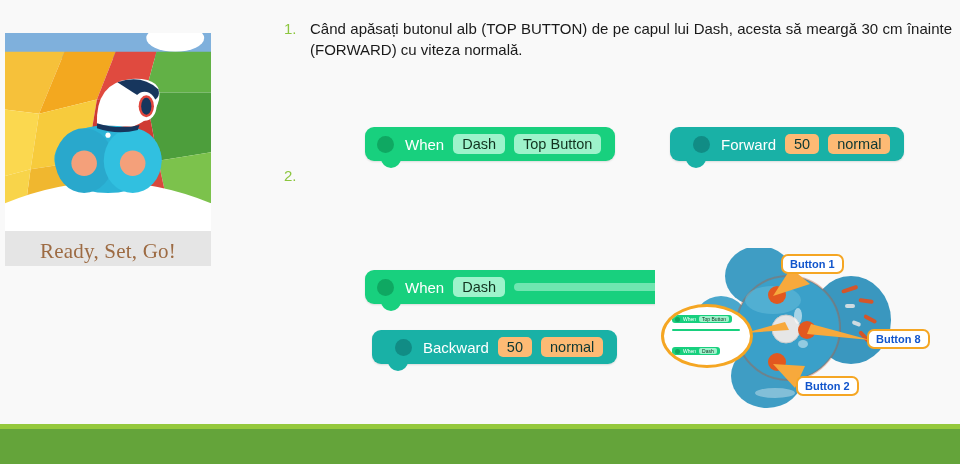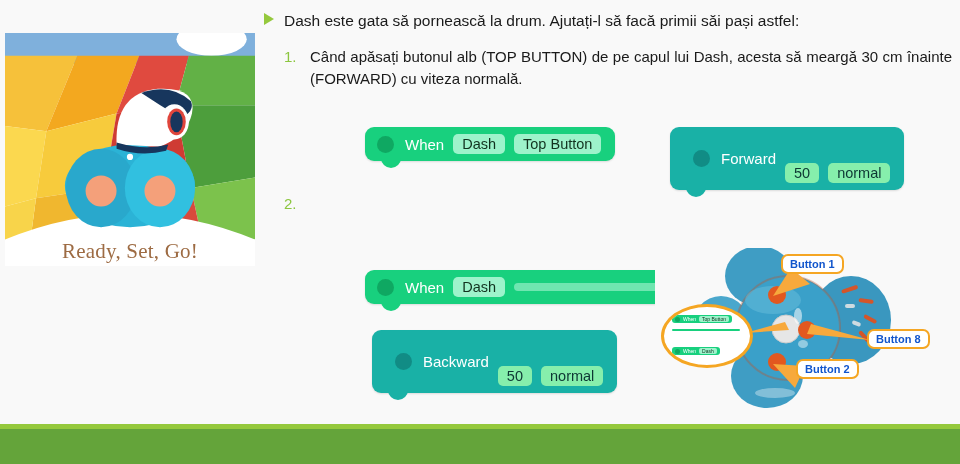--- a/index.html
+++ b/index.html
@@ -20,21 +20,21 @@
     position: absolute;
     inset: 0;
     background: #f9f9f9;
   }
 
   
   .left-card {
     position: absolute;
     left: 5px;
     top: 33px;
-    width: 250px;
+    width: 206px;
     height: 233px;
     overflow: hidden;
     background: #e5e5e5;
   }
   .poly-bg {
     position: absolute;
     inset: 0;
   }
   .card-caption {
     position: absolute;
@@ -147,21 +147,21 @@
   }
   .wblock .slot {
     border-radius: 5px;
     font-size: 14.5px;
     padding: 2px 9px;
     margin-right: 9px;
     white-space: nowrap;
   }
   .wblock .slot:last-child { margin-right: 0; }
   .wblock.green .slot { background: #9df3cb; color: #11321f; }
-  .wblock.teal  .slot { background: #86efac; color: #0d3733; margin-top: 29px; }
+  .wblock.teal  .slot { background: #fdba74; color: #0d3733; }
   .wblock .slot.empty {
     background: #6fe6b0;
     color: transparent;
     min-width: 146px;
     padding: 4px 9px;
   }
 
   
   .robot-panel {
     position: absolute;
@@ -278,24 +278,20 @@
           <ellipse cx="166" cy="90" rx="6" ry="10" fill="#17365d"></ellipse>
           <path d="M108,110 Q135,118 158,112 L156,118 Q132,124 108,116 Z" fill="#17365d"></path>
         </g>
       </g>
     </svg>
     <div class="card-caption">Ready, Set, Go!</div>
   </div>
 
   <div class="content">
 
-    <p class="lead">
-      <span class="arrow-bullet"></span>
-      <span>Dash este gata să pornească la drum. Ajutați-l să facă primii săi pași astfel:</span>
-    </p>
 
     <ol class="steps">
       <li>
         <span class="num">1.</span>
         <span>Când apăsați butonul alb (TOP BUTTON) de pe capul lui Dash, acesta să meargă 30 cm înainte (FORWARD) cu viteza normală.</span>
       </li>
     </ol>
 
     <div class="block-row" style="left:103px; top:123px;">
       <div class="wblock green">
@@ -375,21 +371,21 @@
       <ellipse cx="148" cy="96" rx="5" ry="4" fill="#ffffff" opacity=".45"></ellipse>
       <ellipse cx="120" cy="145" rx="20" ry="5" fill="#ffffff" opacity=".35"></ellipse>
 
       <polygon points="136,20 155,36 118,48" fill="#f7a93c"></polygon>
       <polygon points="140,140 150,118 118,116" fill="#f7a93c"></polygon>
       <polygon points="215,92 152,86 156,76" fill="#f7a93c"></polygon>
       <polygon points="90,85 134,82 130,74" fill="#f7a93c"></polygon>
     </svg>
 
     <div class="callout" style="left:126px; top:6px;">Button 1</div>
-    <div class="callout" style="left:141px; top:111px;">Button 2</div>
+    <div class="callout" style="left:141px; top:128px;">Button 2</div>
     <div class="callout" style="left:212px; top:81px;">Button 8</div>
 
     <div class="orange-oval">
       <div class="mini-blk" style="left:8px; top:8px;">
         <span class="mdot"></span>
         <span class="mkw">When</span>
         <span class="mslot">Top Button</span>
       </div>
       <div class="mini-blk" style="left:8px; top:22px; width:62px;">
         <span class="mslot blank"></span>

